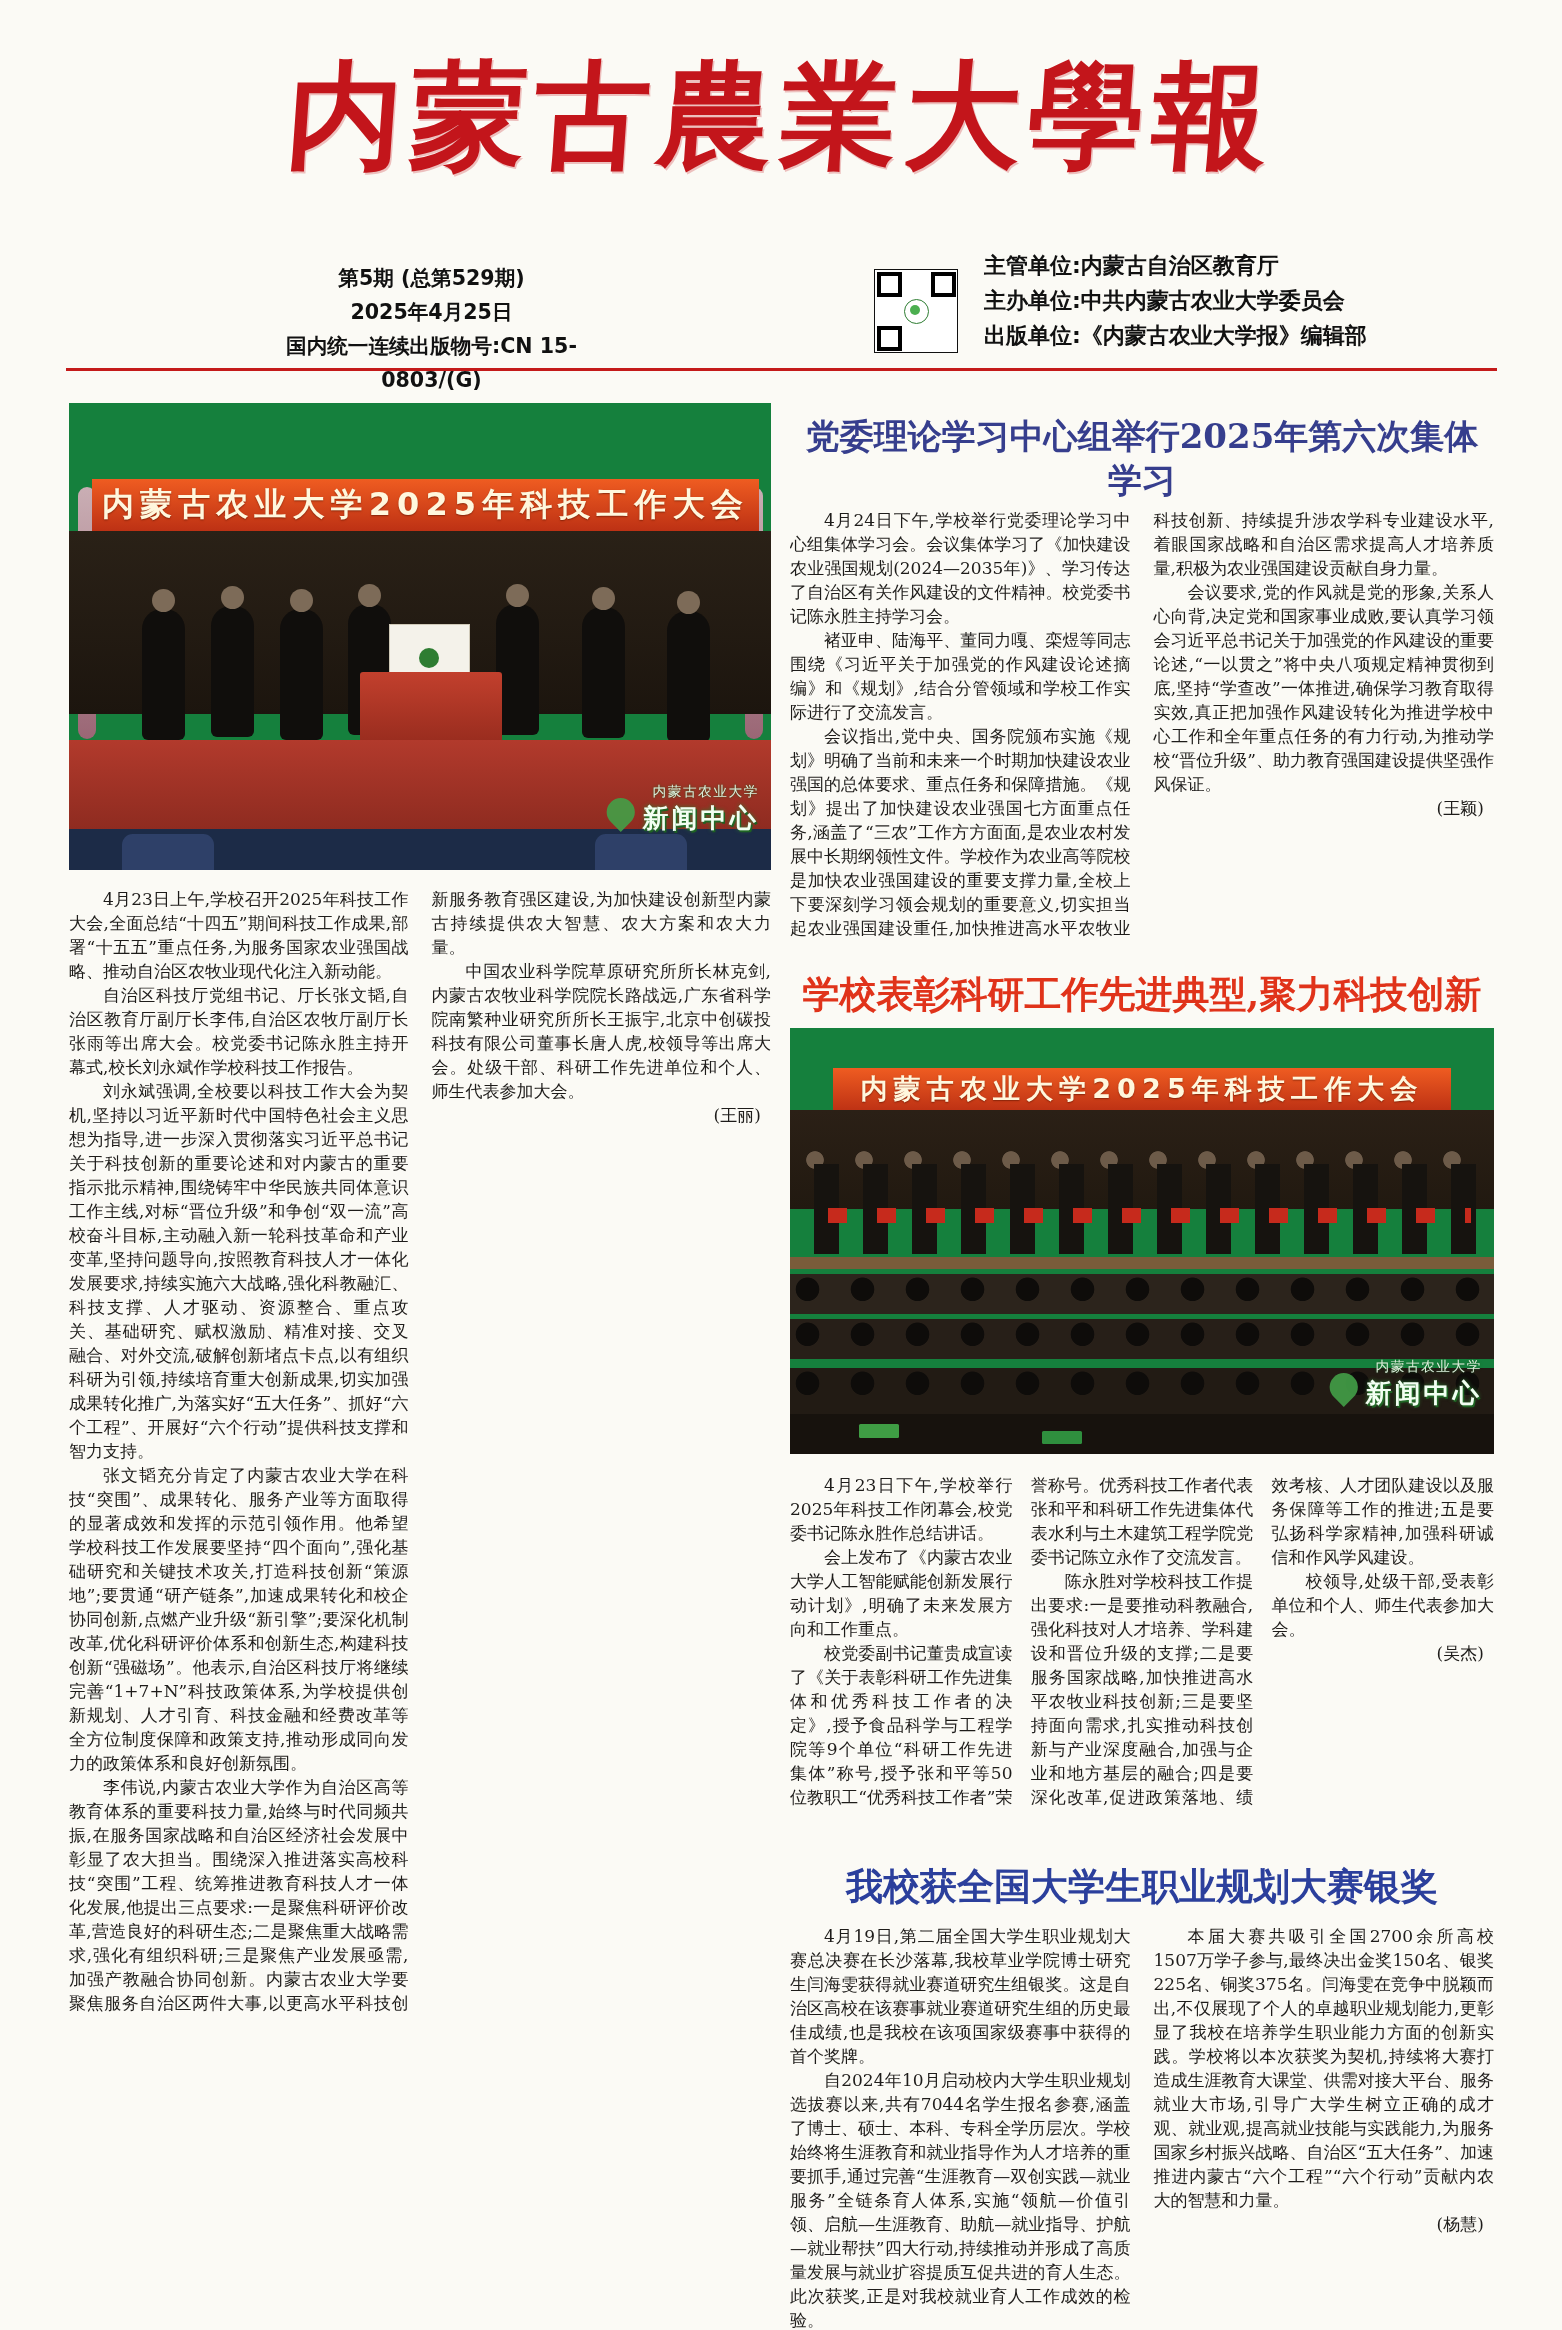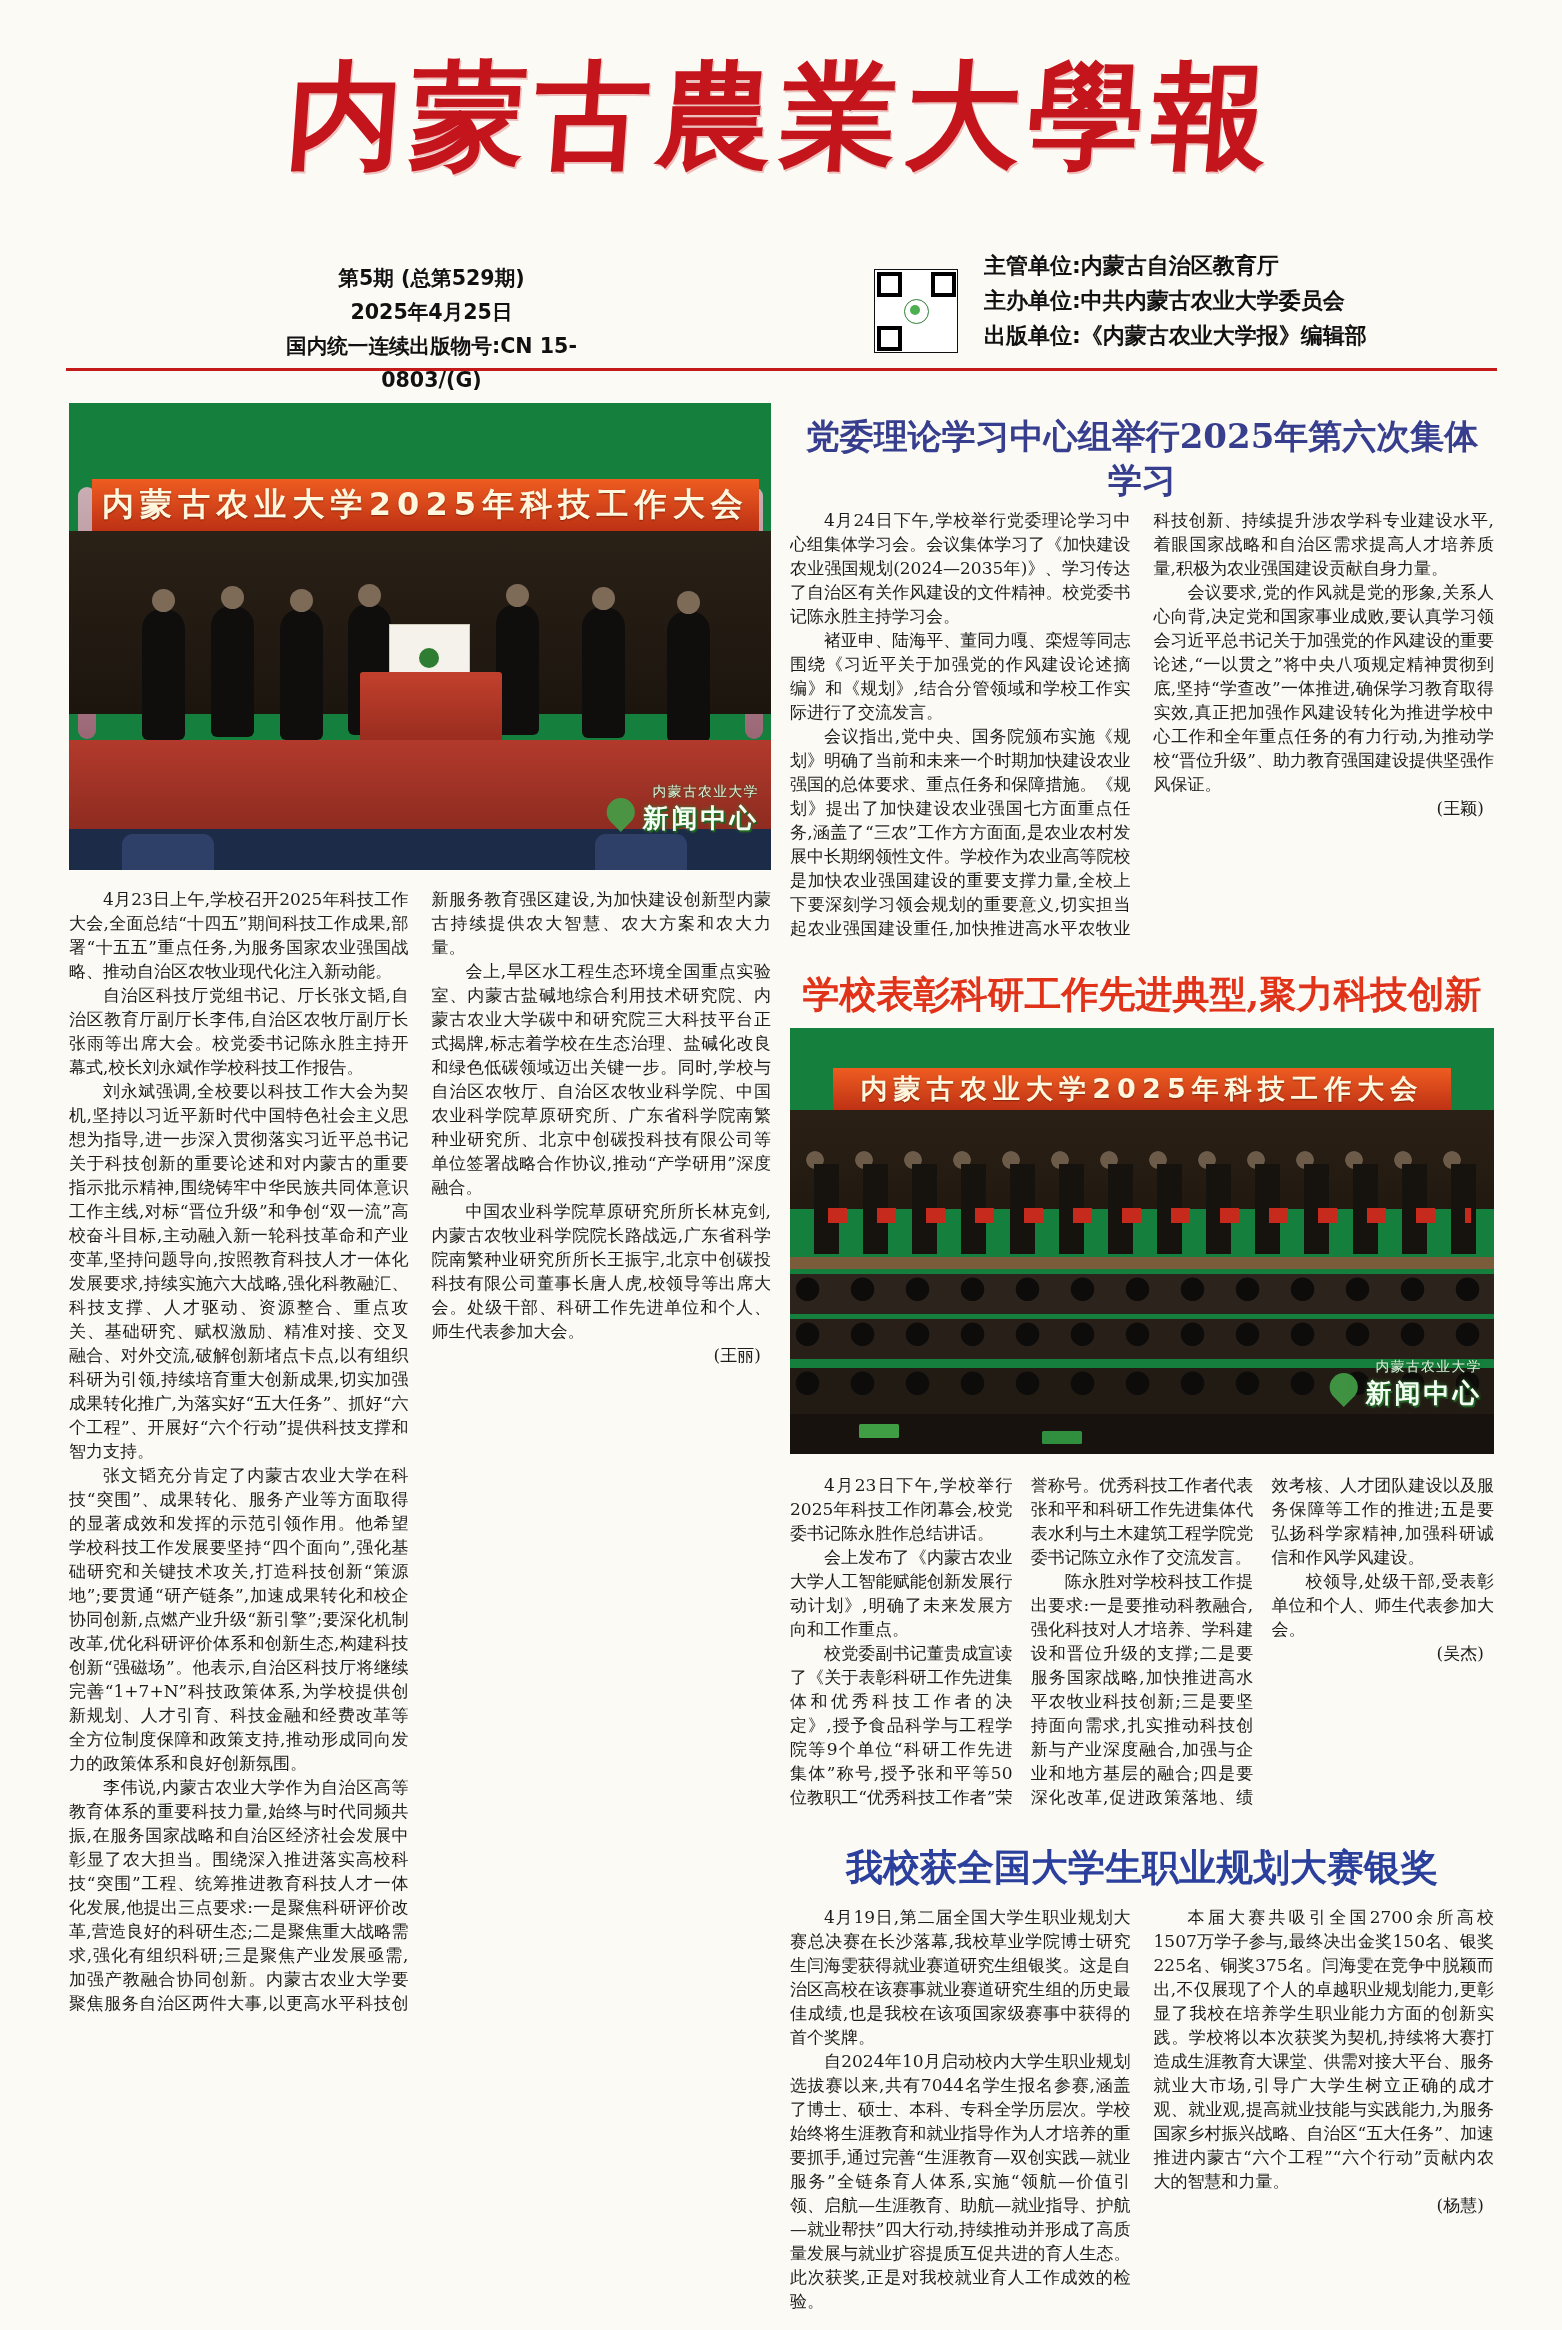--- a/index.html
+++ b/index.html
@@ -28,21 +28,21 @@
   .publisher-info{position:absolute;top:248px;left:984px;font-weight:bold;font-size:22px;line-height:35px;color:#111;
       font-family:"DejaVu Sans","Liberation Sans",sans-serif;}
   .red-rule{position:absolute;top:368px;left:66px;width:1431px;height:3.1px;background:#c41a1a;}
   
   .col-left{position:absolute;left:69px;top:391px;width:702px;}
   .col-right{position:absolute;left:790px;top:391px;width:704px;}
   .article-title{font-weight:bold;text-align:center;margin:0;}
   .a1-title{font-size:47px;line-height:76px;color:#e64413;letter-spacing:0.8px;margin-top:12.2px;}
   .a2-title{font-size:34px;line-height:44px;color:#363e8d;margin-top:23px;}
   .a3-title{font-size:37px;line-height:46px;color:#e0331a;margin-top:23px;}
-  .a4-title{font-size:37px;line-height:46px;color:#2b3f9c;margin-top:26px;}
+  .a4-title{font-size:37px;line-height:46px;color:#2b3f9c;margin-top:45px;}
   .body{text-align:justify;font-size:17px;line-height:24px;column-fill:auto;overflow:hidden;}
   .body p{margin:0;text-indent:2em;}
   .byline{text-align:right;padding-right:.6em;}
   .a1-body{margin-top:17px;height:1128px;column-count:2;column-gap:23px;}
   .a2-body{margin-top:6px;height:440px;column-count:2;column-gap:23px;}
   .a3-body{margin-top:19px;height:345px;column-count:3;column-gap:18.3px;}
   .a4-body{margin-top:15.3px;height:429px;column-count:2;column-gap:23px;}
   
   .photo{position:relative;overflow:hidden;background:#15803d;}
   .photo1{width:702px;height:467px;margin-top:12.2px;}
@@ -140,21 +140,20 @@
         <span class="n">新闻中心</span>
       </div>
     </div>
     <div class="body a1-body">
       <div>
           <p>4月23日上午,学校召开2025年科技工作大会,全面总结“十四五”期间科技工作成果,部署“十五五”重点任务,为服务国家农业强国战略、推动自治区农牧业现代化注入新动能。</p>
           <p>自治区科技厅党组书记、厅长张文韬,自治区教育厅副厅长李伟,自治区农牧厅副厅长张雨等出席大会。校党委书记陈永胜主持开幕式,校长刘永斌作学校科技工作报告。</p>
           <p>刘永斌强调,全校要以科技工作大会为契机,坚持以习近平新时代中国特色社会主义思想为指导,进一步深入贯彻落实习近平总书记关于科技创新的重要论述和对内蒙古的重要指示批示精神,围绕铸牢中华民族共同体意识工作主线,对标“晋位升级”和争创“双一流”高校奋斗目标,主动融入新一轮科技革命和产业变革,坚持问题导向,按照教育科技人才一体化发展要求,持续实施六大战略,强化科教融汇、科技支撑、人才驱动、资源整合、重点攻关、基础研究、赋权激励、精准对接、交叉融合、对外交流,破解创新堵点卡点,以有组织科研为引领,持续培育重大创新成果,切实加强成果转化推广,为落实好“五大任务”、抓好“六个工程”、开展好“六个行动”提供科技支撑和智力支持。</p>
           <p>张文韬充分肯定了内蒙古农业大学在科技“突围”、成果转化、服务产业等方面取得的显著成效和发挥的示范引领作用。他希望学校科技工作发展要坚持“四个面向”,强化基础研究和关键技术攻关,打造科技创新“策源地”;要贯通“研产链条”,加速成果转化和校企协同创新,点燃产业升级“新引擎”;要深化机制改革,优化科研评价体系和创新生态,构建科技创新“强磁场”。他表示,自治区科技厅将继续完善“1+7+N”科技政策体系,为学校提供创新规划、人才引育、科技金融和经费改革等全方位制度保障和政策支持,推动形成同向发力的政策体系和良好创新氛围。</p>
           <p>李伟说,内蒙古农业大学作为自治区高等教育体系的重要科技力量,始终与时代同频共振,在服务国家战略和自治区经济社会发展中彰显了农大担当。围绕深入推进落实高校科技“突围”工程、统筹推进教育科技人才一体化发展,他提出三点要求:一是聚焦科研评价改革,营造良好的科研生态;二是聚焦重大战略需求,强化有组织科研;三是聚焦产业发展亟需,加强产教融合协同创新。内蒙古农业大学要聚焦服务自治区两件大事,以更高水平科技创新服务教育强区建设,为加快建设创新型内蒙古持续提供农大智慧、农大方案和农大力量。</p>
-          <p>会上,旱区水工程生态环境全国重点实验室、内蒙古盐碱地综合利用技术研究院、内蒙古农业大学碳中和研究院三大科技平台正式揭牌,标志着学校在生态治理、盐碱化改良和绿色低碳领域迈出关键一步。同时,学校与自治区农牧厅、自治区农牧业科学院、中国农业科学院草原研究所、广东省科学院南繁种业研究所、北京中创碳投科技有限公司等单位签署战略合作协议,推动“产学研用”深度融合。</p>
           <p>中国农业科学院草原研究所所长林克剑,内蒙古农牧业科学院院长路战远,广东省科学院南繁种业研究所所长王振宇,北京中创碳投科技有限公司董事长唐人虎,校领导等出席大会。处级干部、科研工作先进单位和个人、师生代表参加大会。</p>
         </div>
       <div class="byline">(王丽)</div>
     </div>
   </div>
 
   <div class="col-right">
 
     <h2 class="article-title a2-title">党委理论学习中心组举行2025年第六次集体学习</h2>
     <div class="body a2-body">

